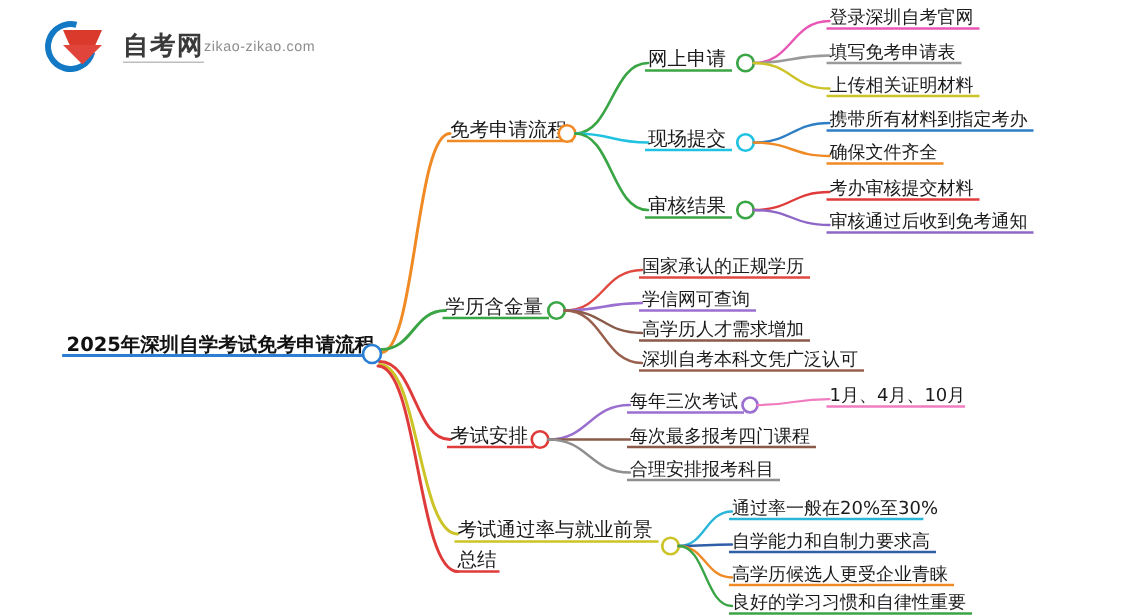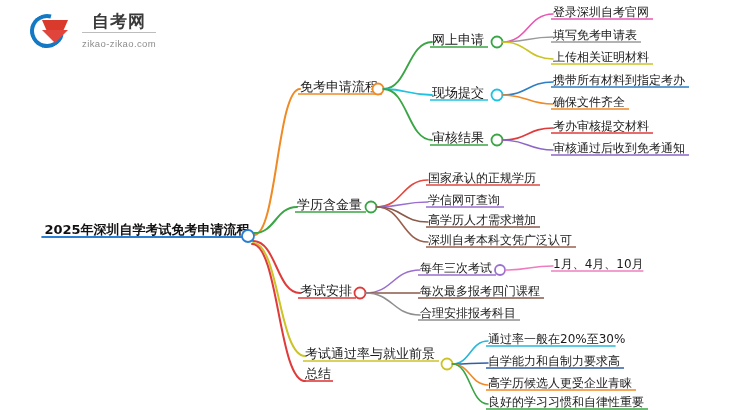--- a/index.html
+++ b/index.html
@@ -28,21 +28,21 @@
   .wm-mark .cap{
     position:absolute;left:12px;top:9px;width:26px;height:13px;
     background:#d93a2b;
     clip-path:polygon(0% 0%,100% 0%,78% 100%,22% 100%);
   }
   .wm-mark .cap2{
     position:absolute;left:12px;top:19px;width:26px;height:13px;
     background:#e0443a;
     clip-path:polygon(0% 0%,100% 0%,50% 100%);
   }
-  .wm-text{margin-left:8px;display:flex;flex-direction:column;justify-content:center;text-align:center;}
+  .wm-text{margin-left:8px;display:flex;flex-direction:row;justify-content:center;text-align:center;}
   .wm-title{
     font-size:17px;font-weight:bold;color:#3a3a3a;letter-spacing:1px;
     line-height:19px;
     border-bottom:1px solid #bdbdbd;
     padding-bottom:1px;
   }
   .wm-sub{
     font-size:9.5px;color:#8d8d8d;letter-spacing:0.4px;line-height:13px;
     margin-top:4px;
   }

